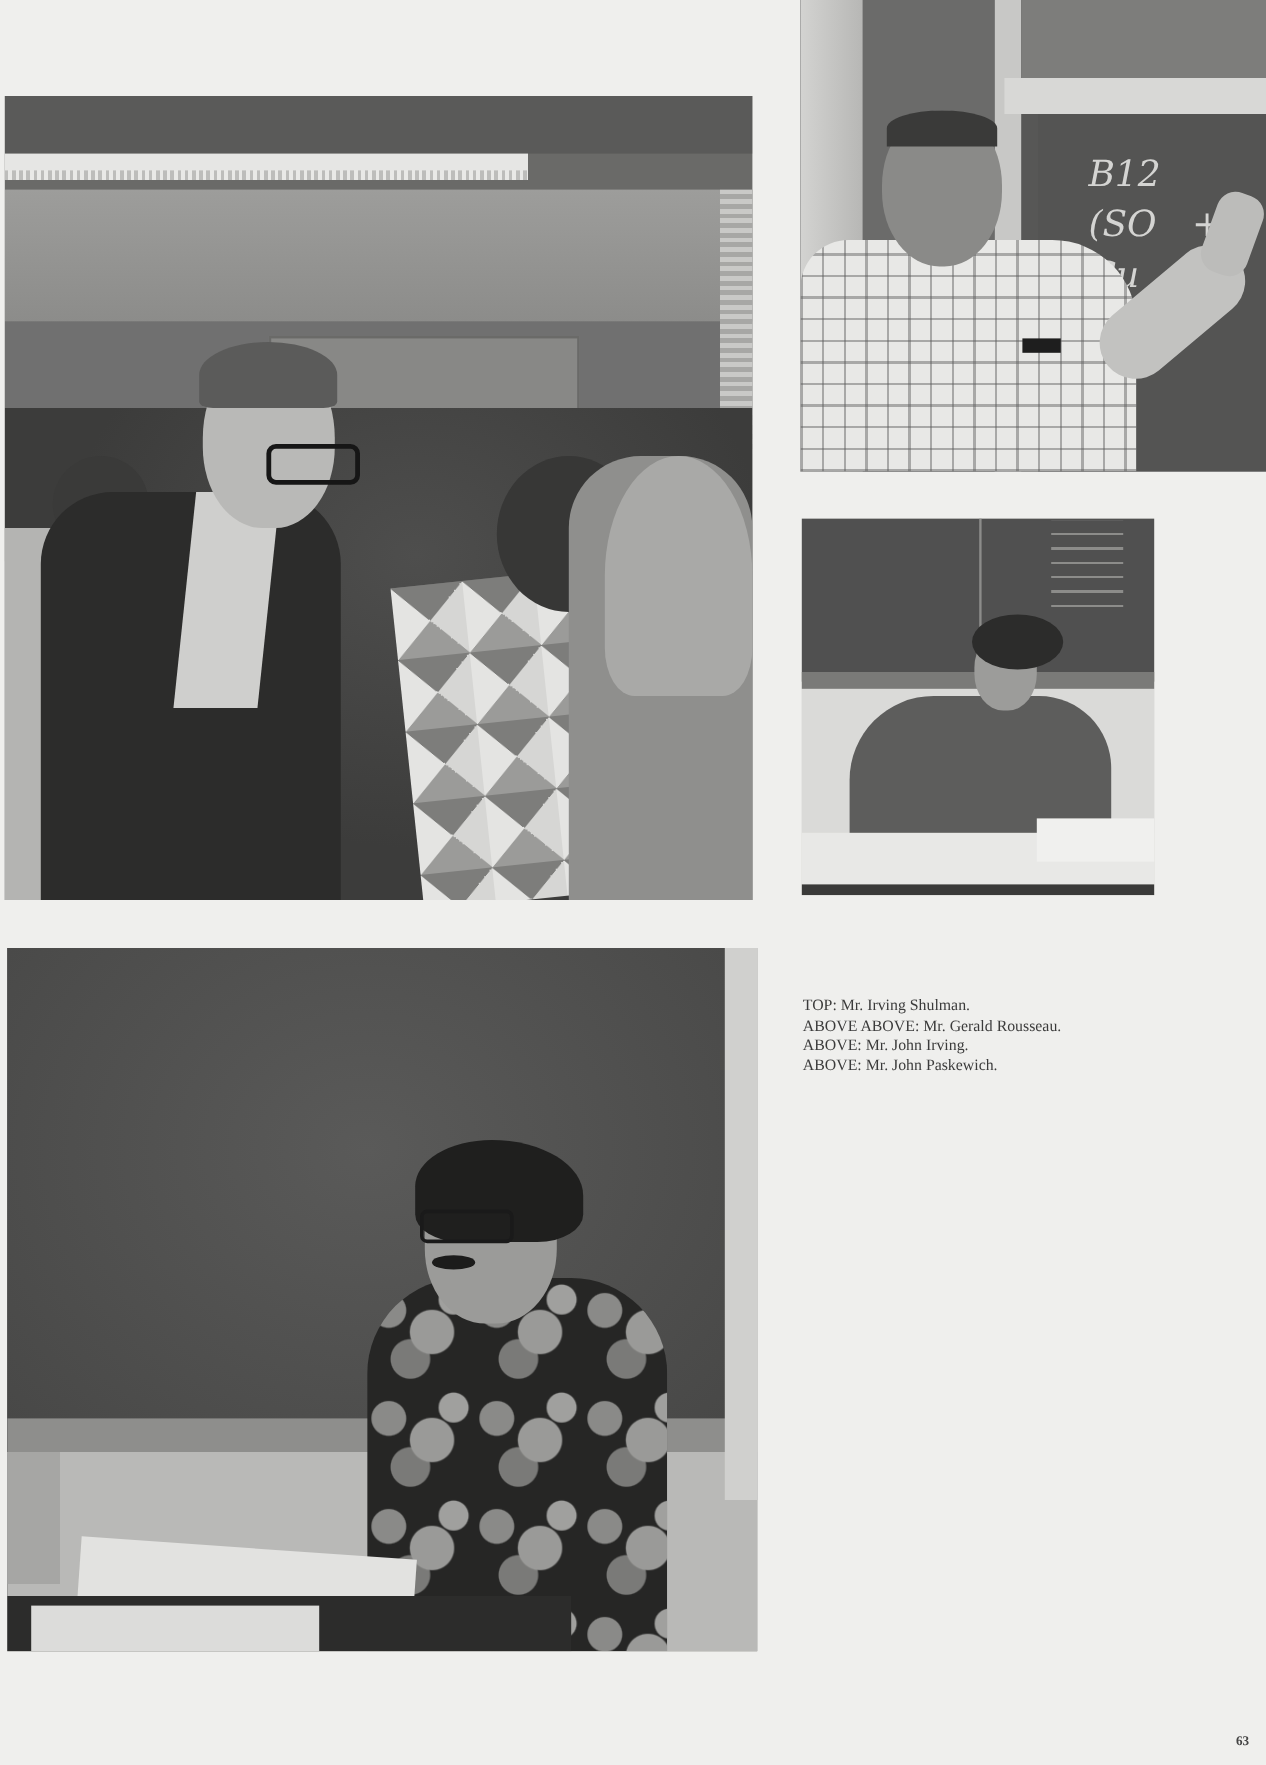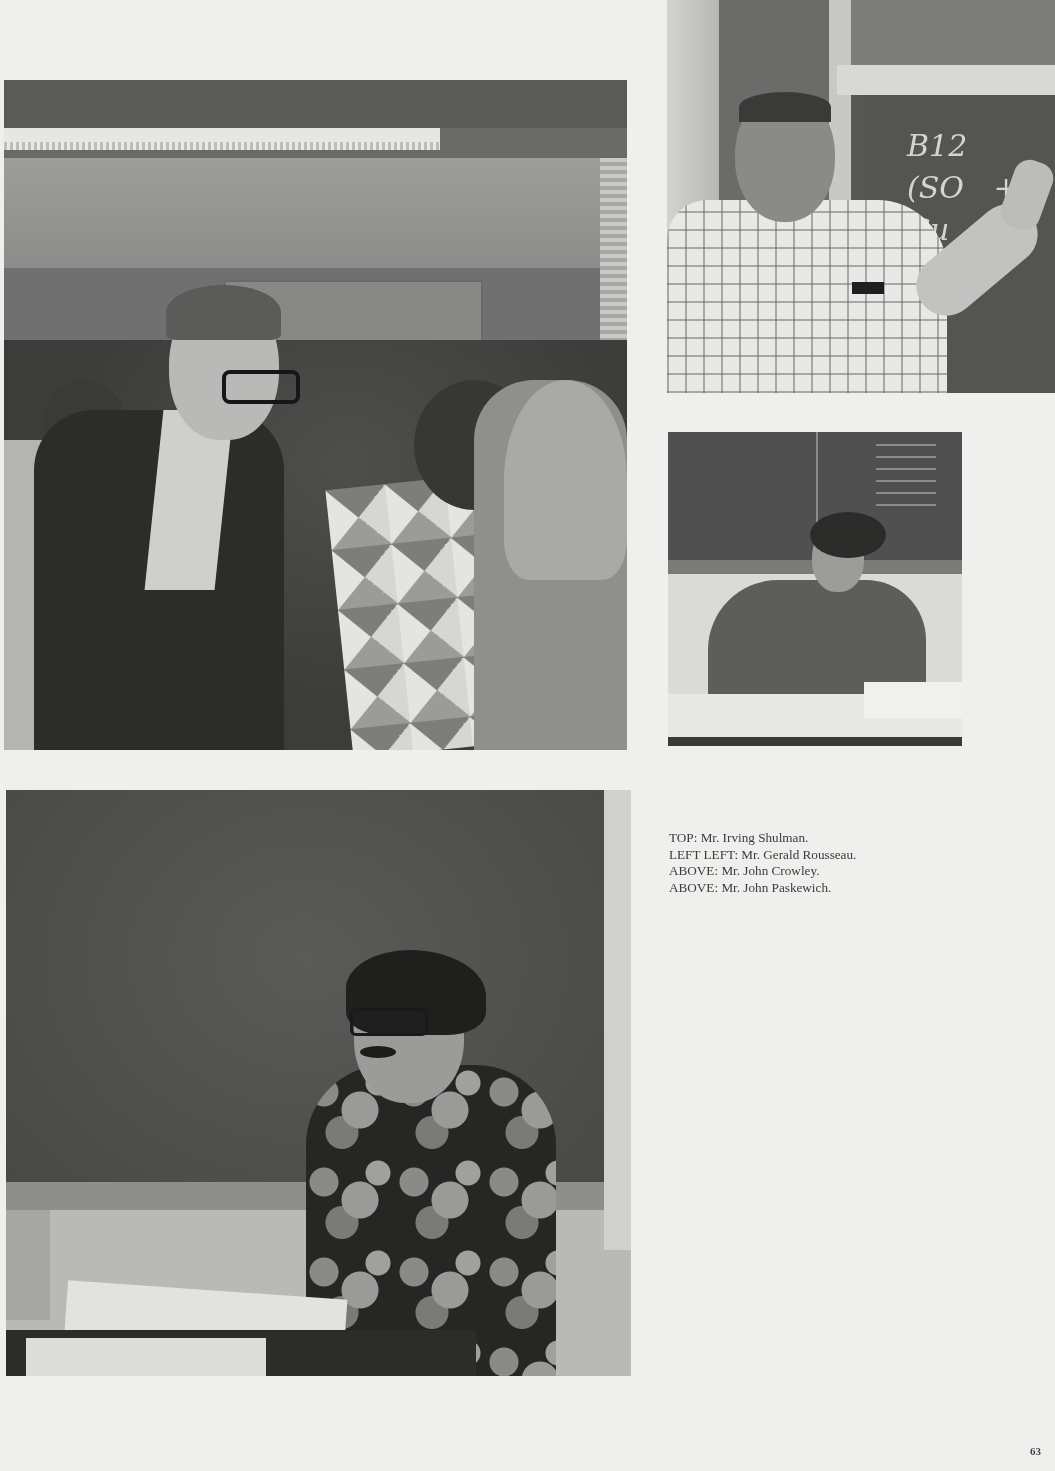--- a/index.html
+++ b/index.html
@@ -104,18 +104,18 @@
   <div class="shape" style="left:344px; top:218px; width:72px; height:22px; border:3px solid #1a1a1a; border-radius:6px;"></div>
   <div class="shape" style="left:354px; top:256px; width:36px; height:12px; border-radius:50%; background:#1c1c1b;"></div>
   <div class="shape" style="left:60px; top:500px; width:280px; height:50px; background:#e2e2e0; transform:rotate(4deg);"></div>
   <div class="shape" style="left:0; top:540px; width:470px; height:46px; background:#2c2c2b;"></div>
   <div class="shape" style="left:20px; top:548px; width:240px; height:38px; background:#dcdcda;"></div>
   <div class="shape" style="left:0; top:420px; width:44px; height:110px; background:#a6a6a4;"></div>
 </div>
 
 <div class="caption">
   <div>TOP: Mr. Irving Shulman.</div>
-  <div>LEFT LEFT: Mr. Gerald Rousseau.</div>
-  <div>ABOVE: Mr. John Crowley.</div>
+  <div>ABOVE ABOVE: Mr. Gerald Rousseau.</div>
+  <div>ABOVE: Mr. John Irving.</div>
   <div>ABOVE: Mr. John Paskewich.</div>
 </div>
 
 <div class="page-number">63</div>
 
 </body></html>

